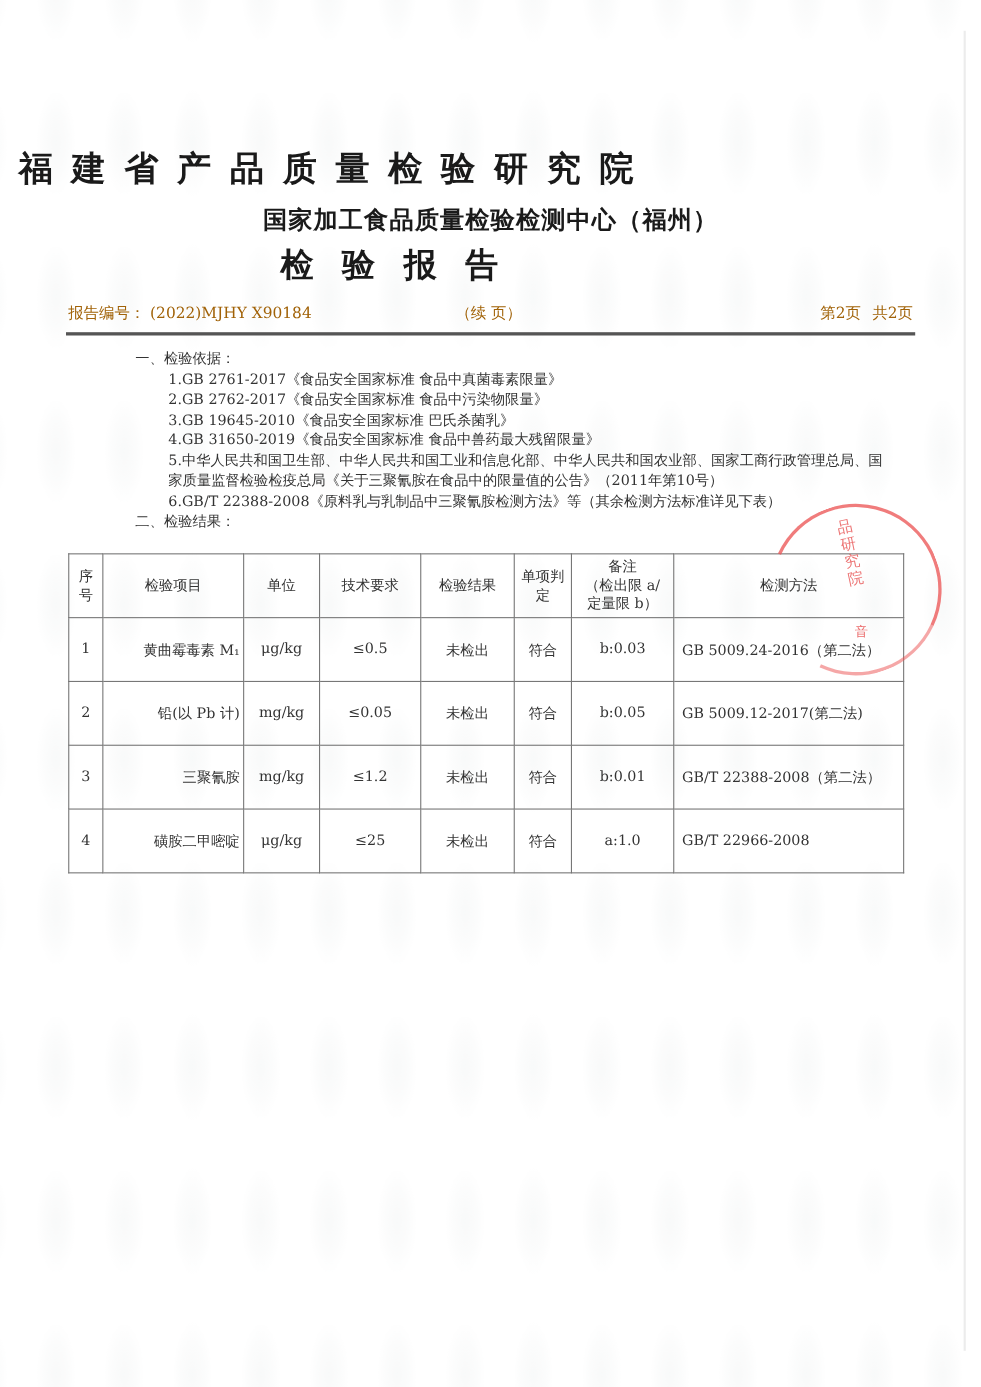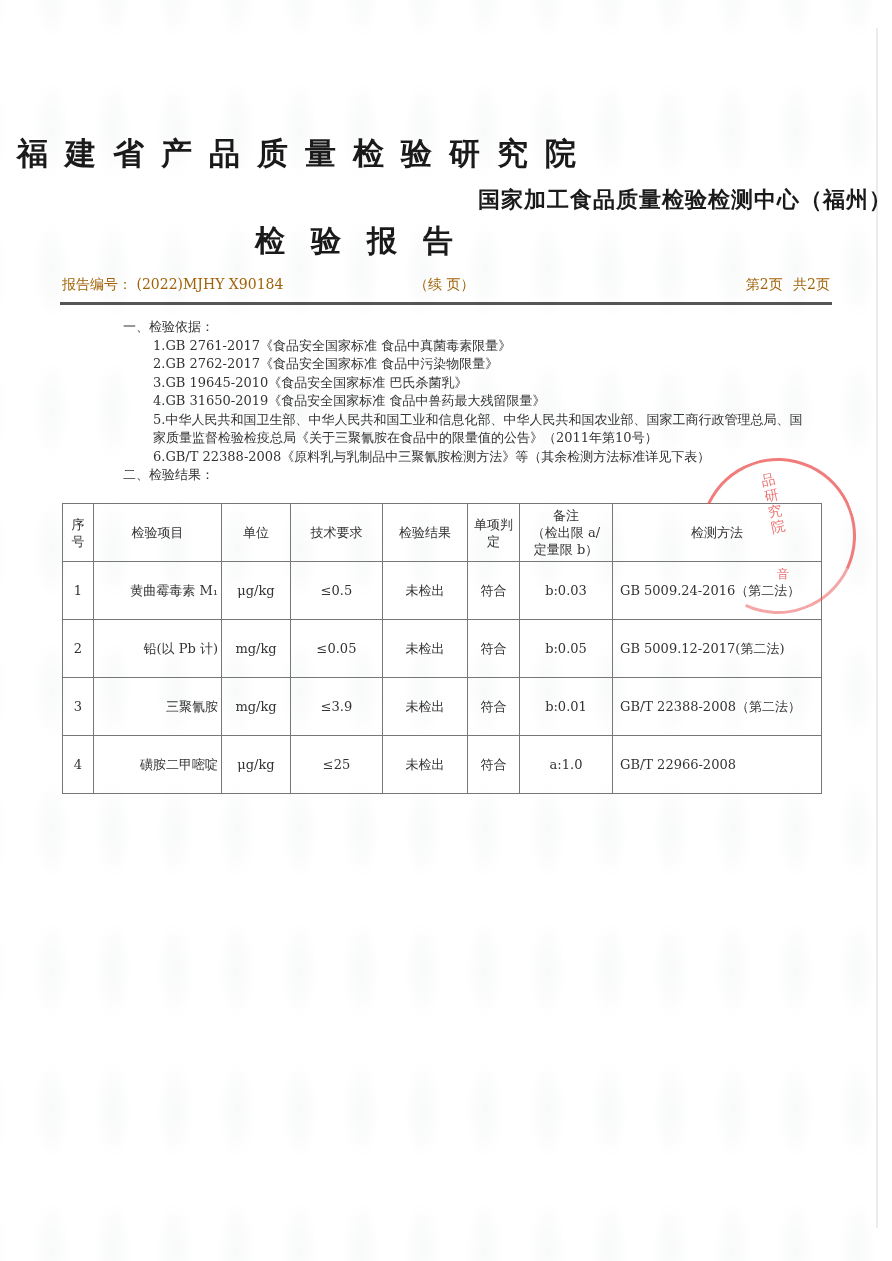--- a/index.html
+++ b/index.html
@@ -40,21 +40,21 @@
       font-size: 31px;
       letter-spacing: 17px;
       color: #1a1a1a;
       text-indent: 17px;
     }
     .title-sub {
       position: absolute;
       top: 185px;
       left: 0;
       width: 892px;
-      text-align: right;
+      text-align: center;
       font-family: "DejaVu Sans", "Liberation Sans", sans-serif;
       font-weight: bold;
       font-size: 22px;
       letter-spacing: 1px;
       color: #1a1a1a;
     }
     .title-report {
       position: absolute;
       top: 221px;
       left: 0;
@@ -286,21 +286,21 @@
         <td>≤0.05</td>
         <td>未检出</td>
         <td>符合</td>
         <td>b:0.05</td>
         <td class="method">GB 5009.12-2017(第二法)</td>
       </tr>
       <tr>
         <td>3</td>
         <td class="item-name">三聚氰胺</td>
         <td>mg/kg</td>
-        <td>≤3.9</td>
+        <td>≤1.2</td>
         <td>未检出</td>
         <td>符合</td>
         <td>b:0.01</td>
         <td class="method">GB/T 22388-2008（第二法）</td>
       </tr>
       <tr>
         <td>4</td>
         <td class="item-name">磺胺二甲嘧啶</td>
         <td>μg/kg</td>
         <td>≤25</td>

